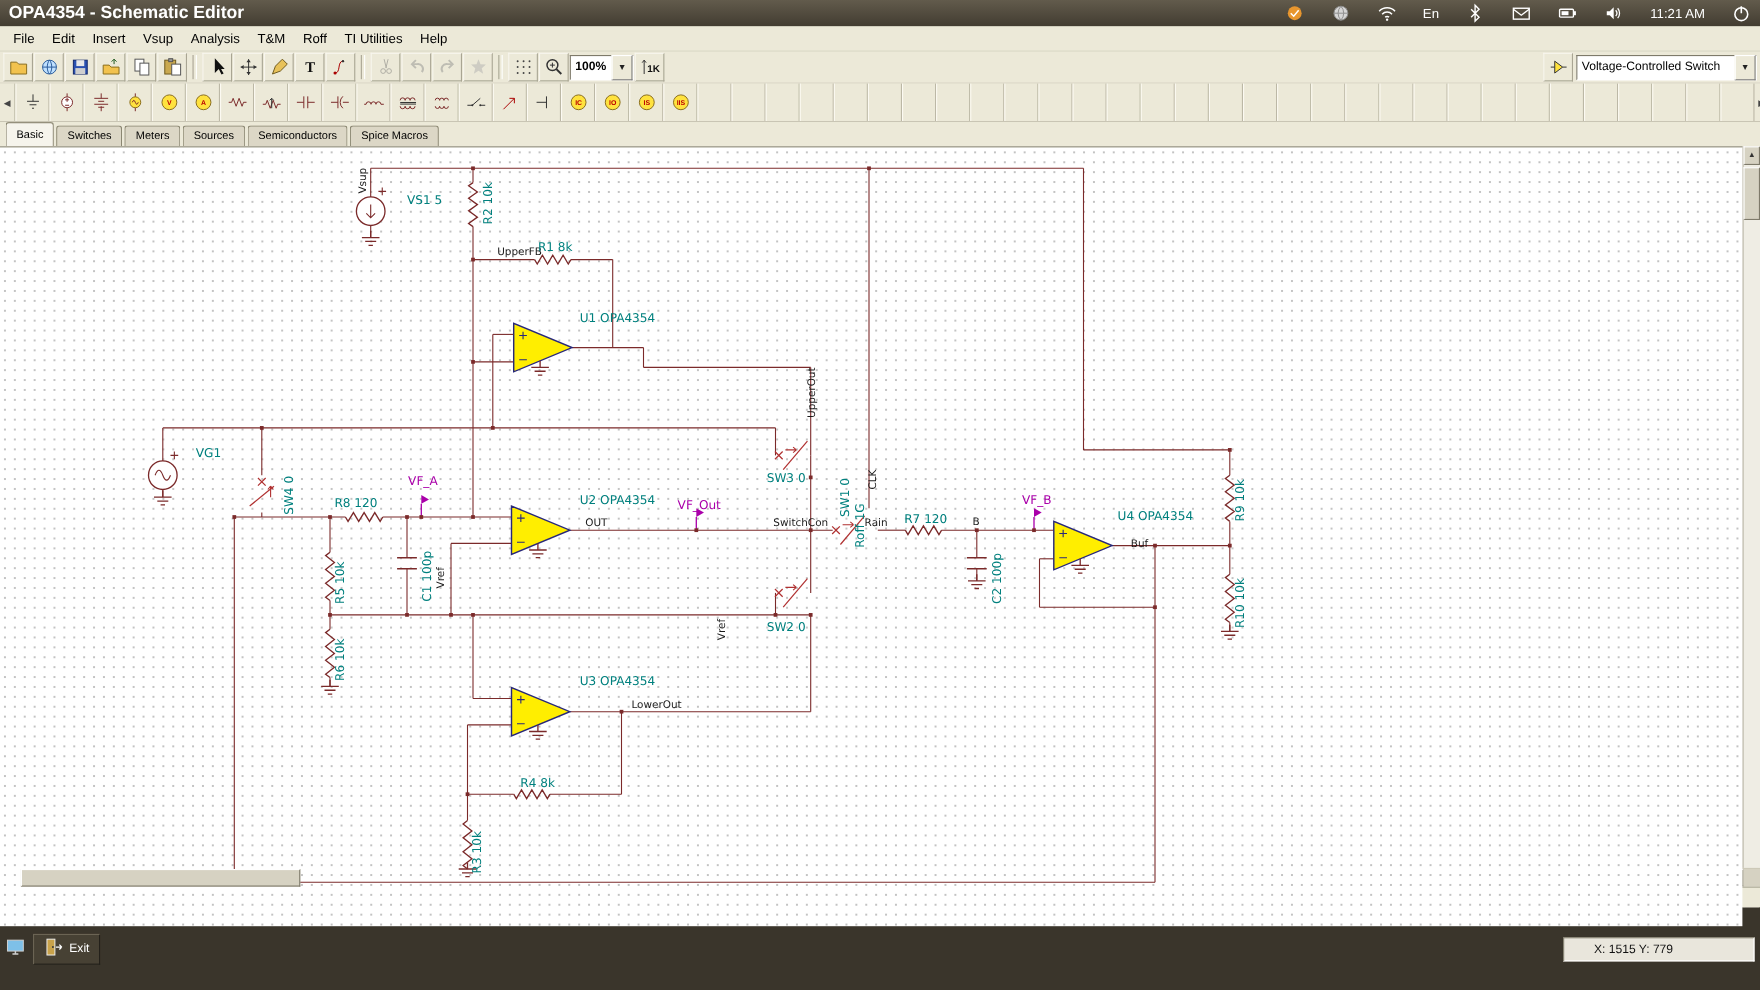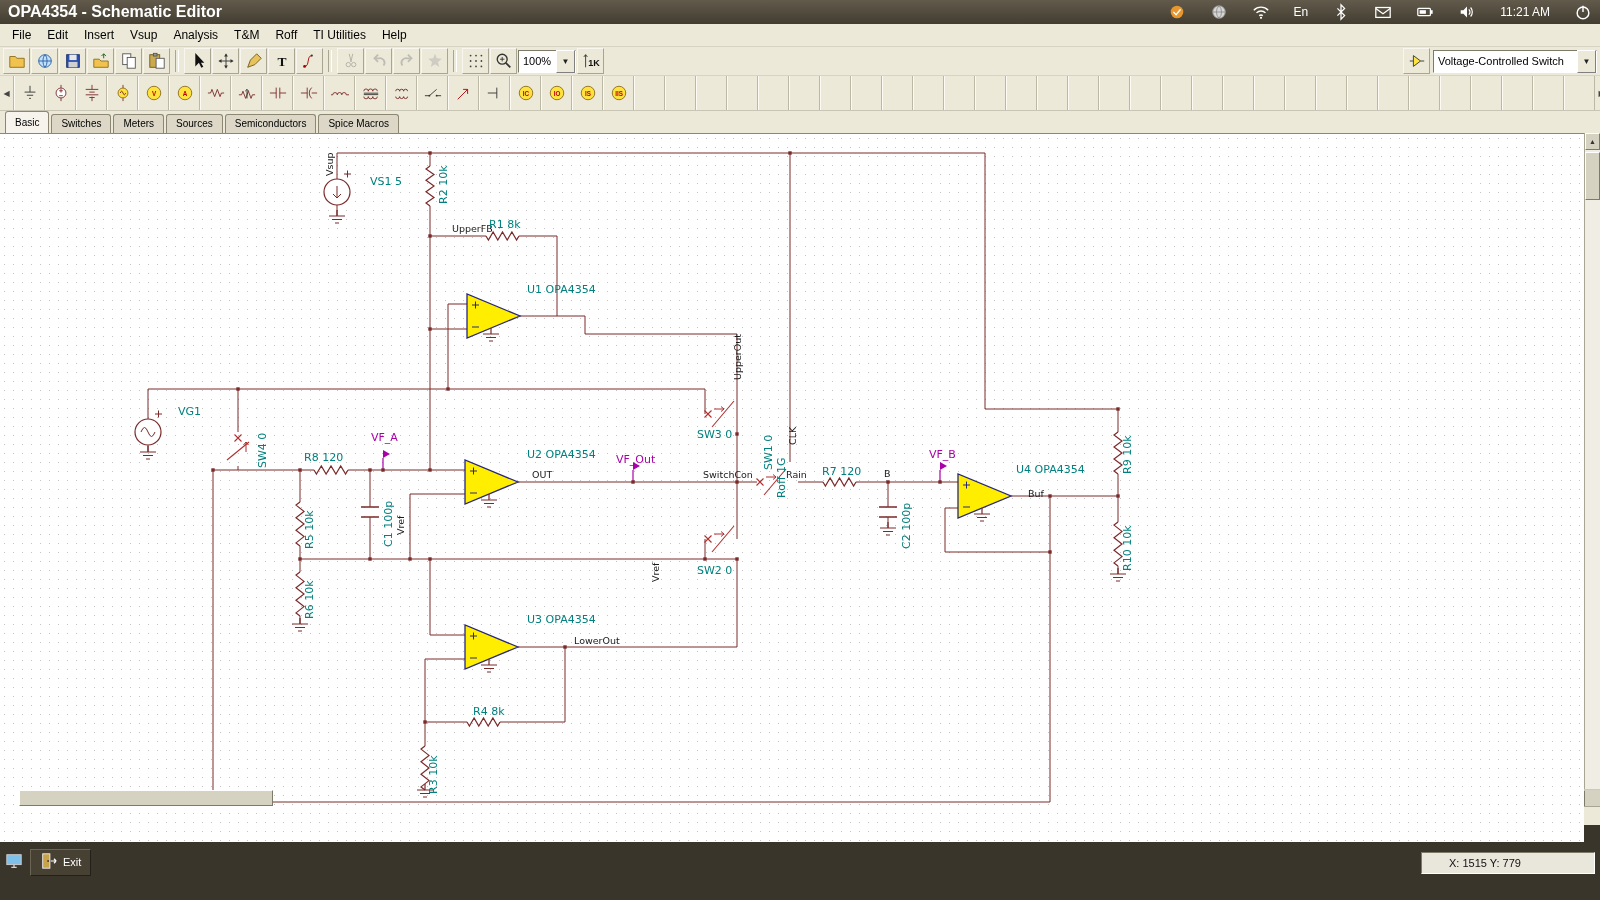--- a/index.html
+++ b/index.html
@@ -272,21 +272,21 @@
           </g>
         </svg>
       </div>
       <div class="tbtn">
         <svg width="18" height="18" viewBox="0 0 20 20">
           <circle cx="8" cy="8" r="5.5" fill="none" stroke="#333" stroke-width="1.5"></circle>
           <path d="M12 12l5 5" stroke="#333" stroke-width="2"></path>
           <path d="M5.5 8h5M8 5.5v5" stroke="#333"></path>
         </svg>
       </div>
-      <div class="combo" style="width: 56px;">
+      <div class="combo" style="width: 56px; font-weight: bold;">
         <span class="val">100%</span>
         <span class="drop">▼</span>
       </div>
       <div class="tbtn">
         <svg width="18" height="18" viewBox="0 0 20 20">
           <path d="M4 17V3m0 0L2 5.5M4 3l2 2.5" stroke="#333" fill="none"></path>
           <text x="7" y="15" font-size="10" font-weight="bold" fill="#111">1K</text>
         </svg>
       </div>
       <div class="t1-right">

